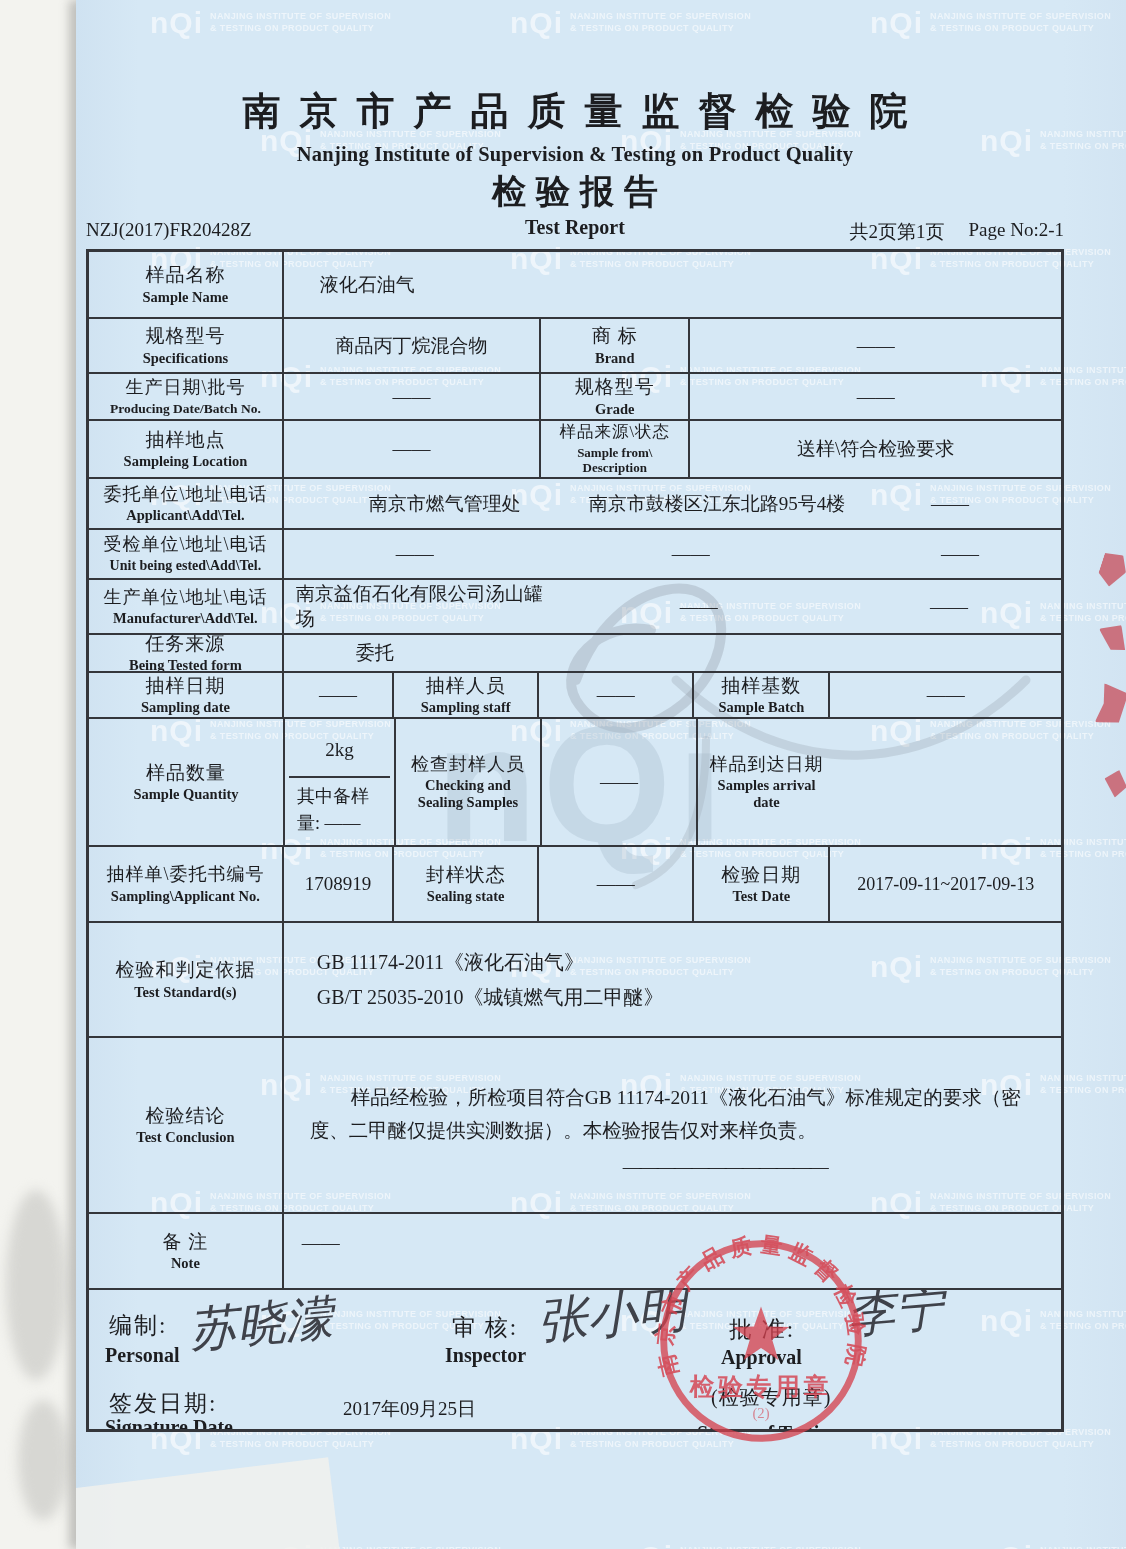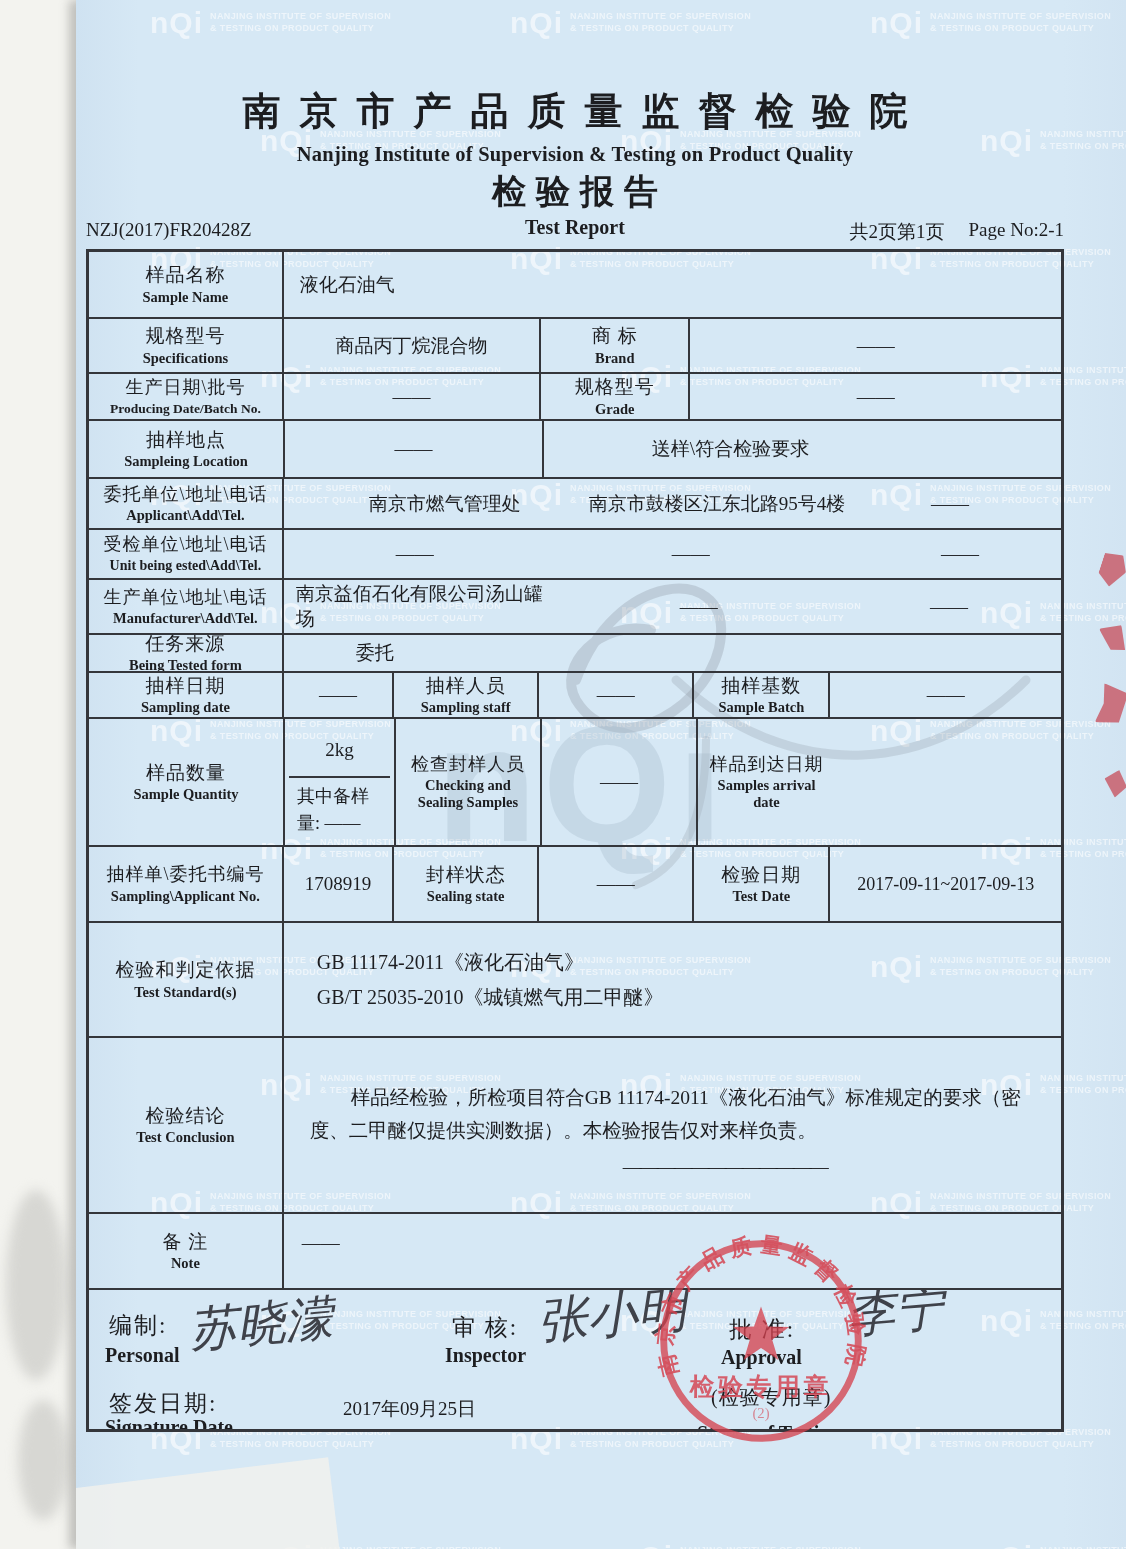--- a/index.html
+++ b/index.html
@@ -42,21 +42,21 @@
   .tbl{position:absolute;left:10px;top:249px;width:978px;border:3px solid #34363b;z-index:2;background:transparent;box-sizing:border-box;}
   .tr{display:flex;border-bottom:2px solid #34363b;box-sizing:border-box;}
   .tr:last-child{border-bottom:none;}
   .td{border-right:2px solid #34363b;box-sizing:border-box;display:flex;flex-direction:column;align-items:center;justify-content:center;overflow:hidden;}
   .td:last-child{border-right:none;}
   .td.nob{border-right:none;}
   .lcn{font-size:19px;letter-spacing:1px;text-align:center;line-height:1.25;}
   .len{font-weight:bold;font-size:14.5px;line-height:1.18;text-align:center;margin-top:2px;}
   .val{font-size:19px;}
   .row-flex{flex-direction:row;align-items:center;justify-content:flex-start;}
-  .leftpad{align-items:flex-start;padding-left:16px;}
+  .leftpad{align-items:flex-start;padding-left:36px;}
   .lines{align-items:flex-start;padding-left:33px;font-size:20px;line-height:1.75;}
   .para{display:block;padding:14px 26px 0 26px;font-size:19.5px;line-height:1.7;}
   .para .ptext{text-indent:2.1em;display:block;}
   .underline{margin:4px 0 0 313px;font-size:19px;letter-spacing:-2px;white-space:nowrap;}
   .split-col{padding:4px;}
   .split-top{height:55px;display:flex;align-items:center;justify-content:center;border-bottom:2px solid #34363b;width:100%;box-sizing:border-box;}
   .split-bot{flex:1;display:flex;align-items:center;justify-content:center;width:100%;padding:4px 8px;box-sizing:border-box;text-align:left;}
   .wrapsmall{font-size:18px;line-height:1.45;}
   
   .footer-cell{position:relative;width:978px;height:139px;}
@@ -318,20 +318,25 @@
         </div>
       </div>
 
       <div class="tr" style="height:58px">
         <div class="td" style="width:196px">
           <div class="lcn">抽样地点</div>
           <div class="len">Sampleing Location</div>
         </div>
         <div class="td" style="width:259px">
           <span class="val">——</span>
+        </div>
+        <div class="td" style="width:150px">
+          <div class="lcn" style="font-size:16.5px">样品来源\状态</div>
+          <div class="len" style="font-size:13px">Sample from\</div>
+          <div class="len" style="font-size:13px;margin-top:0">Description</div>
         </div>
         <div class="td" style="width:373px">
           <span class="val">送样\符合检验要求</span>
         </div>
       </div>
 
       <div class="tr" style="height:51px">
         <div class="td" style="width:196px">
           <div class="lcn" style="font-size:18px">委托单位\地址\电话</div>
           <div class="len">Applicant\Add\Tel.</div>

